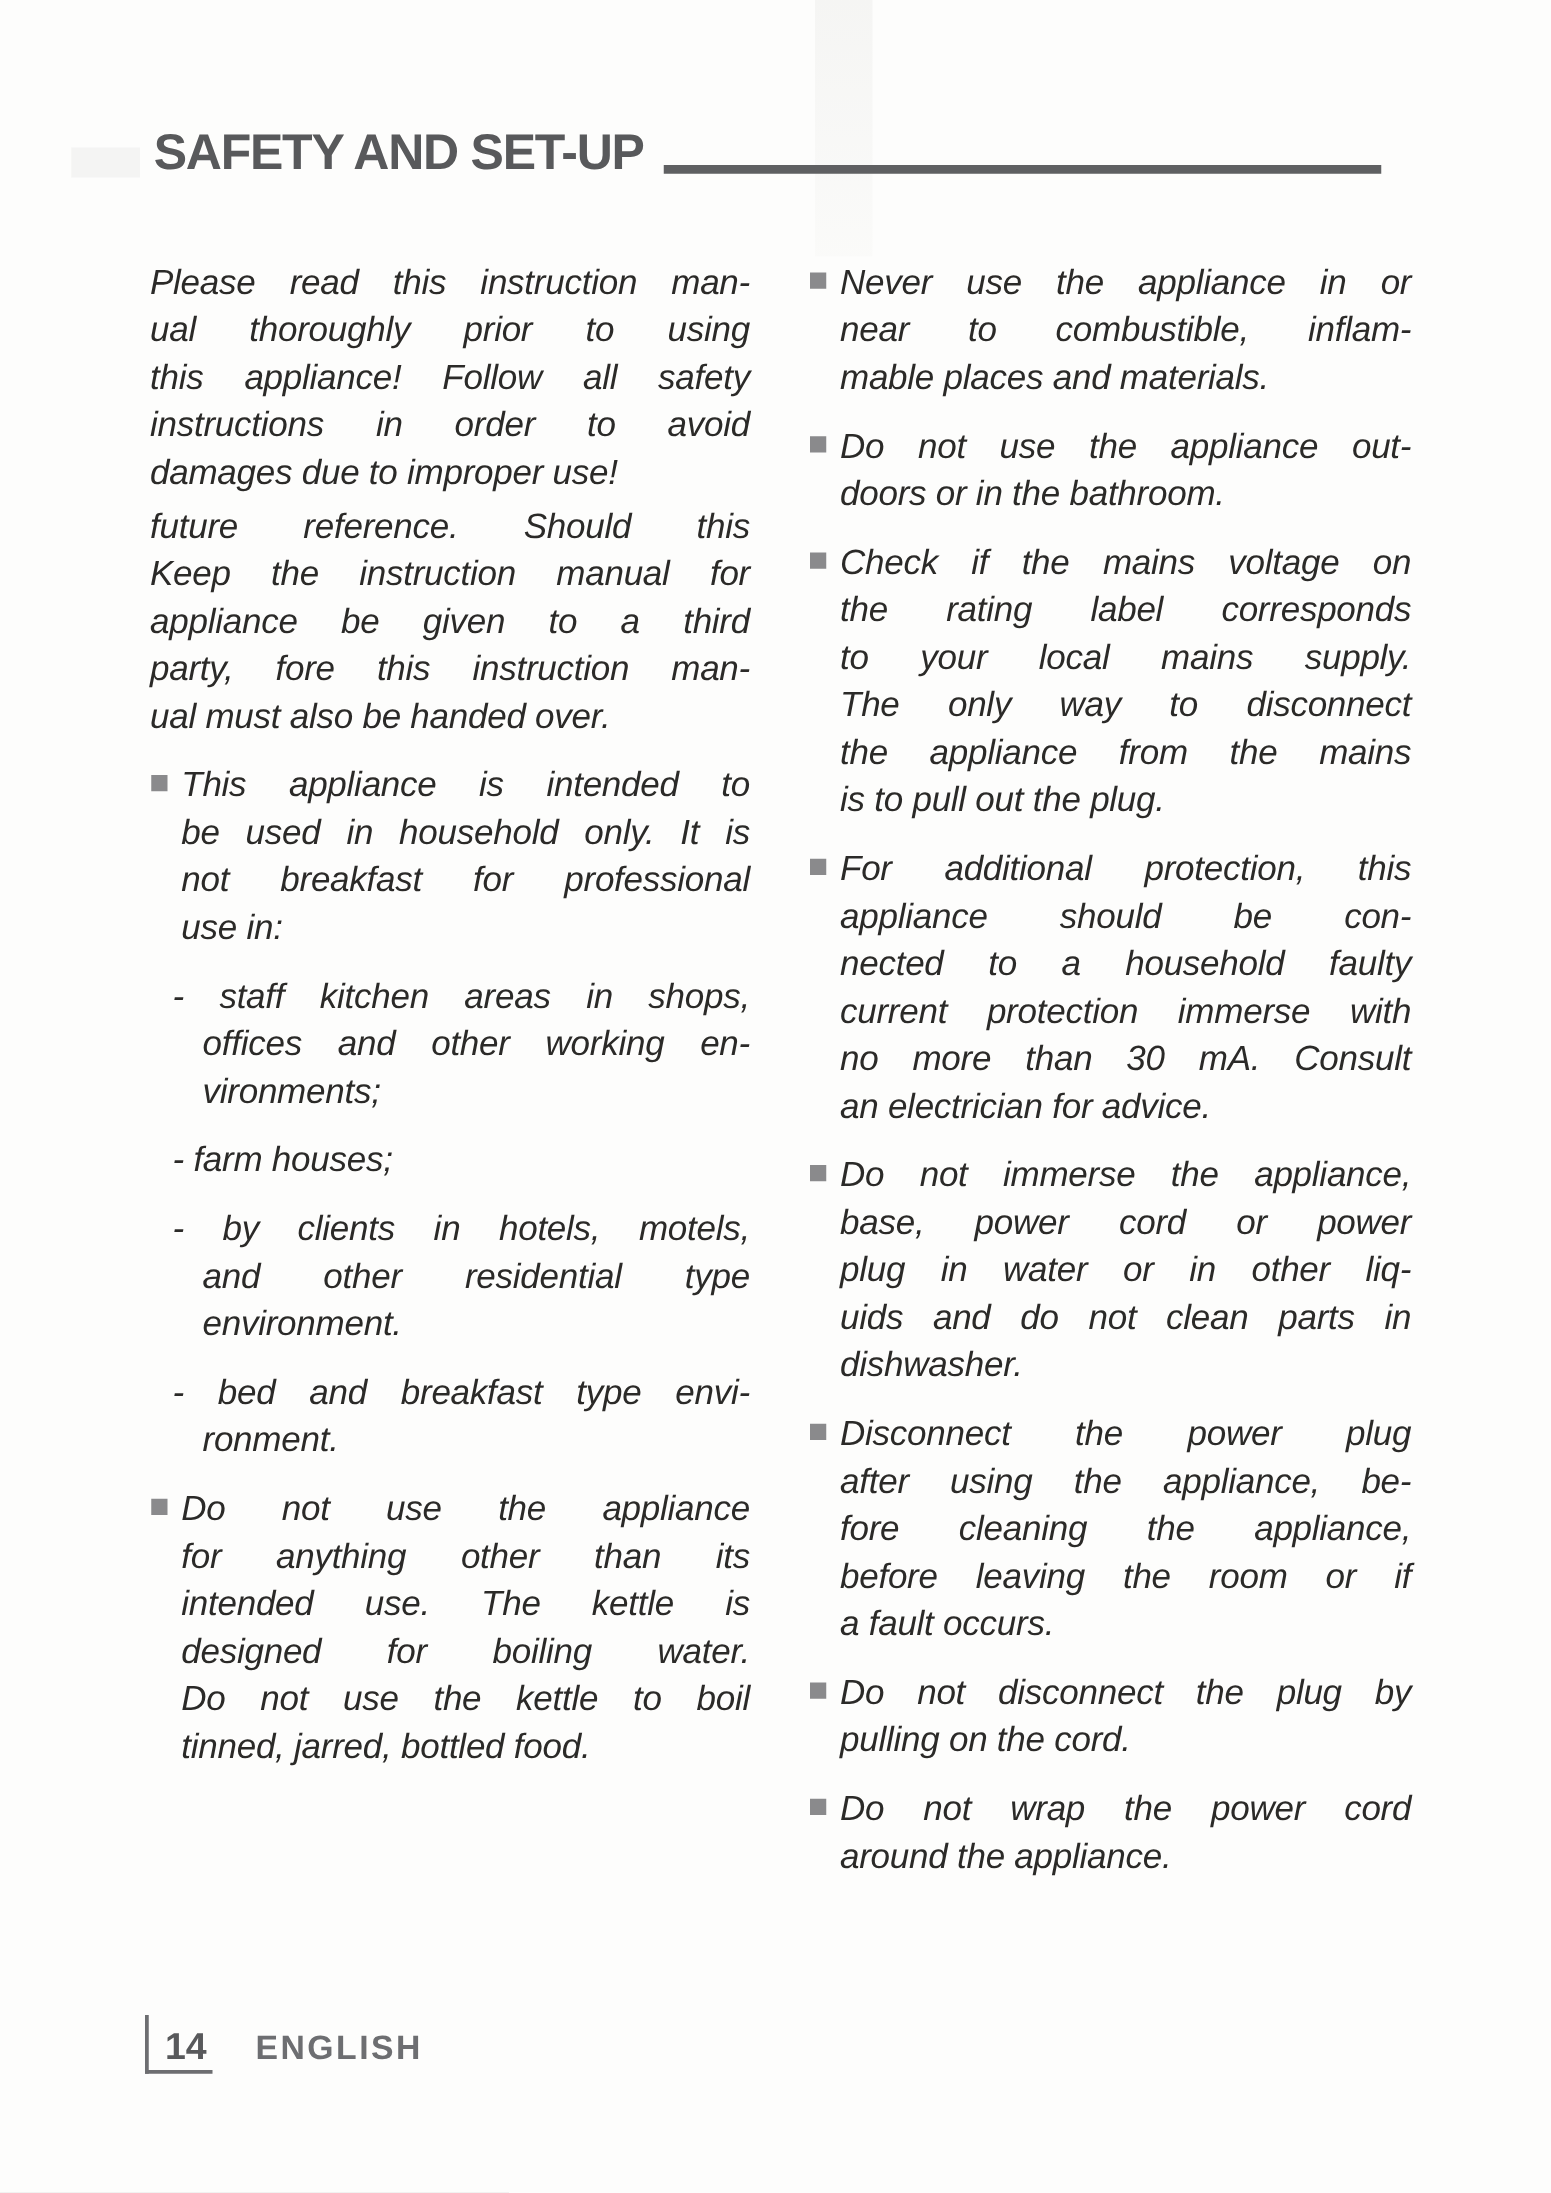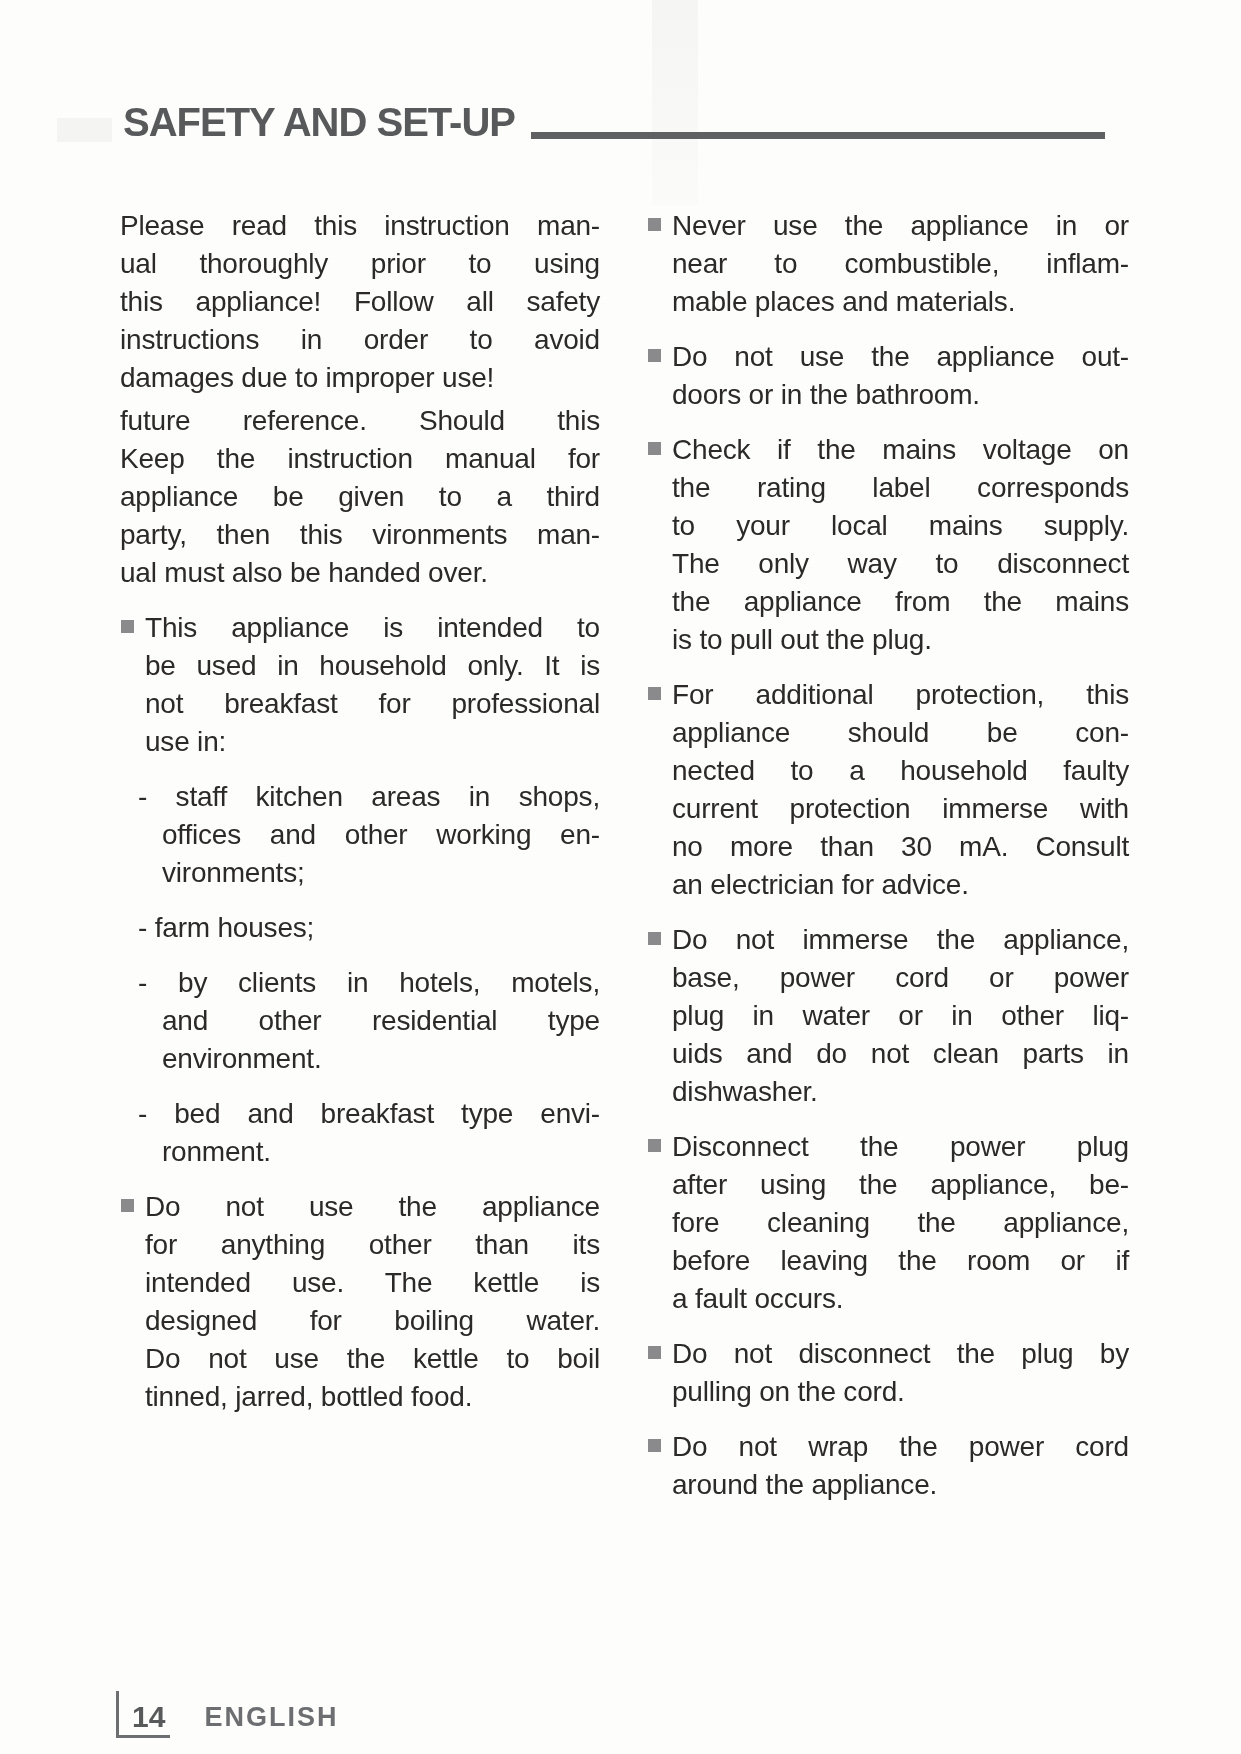--- a/index.html
+++ b/index.html
@@ -23,40 +23,40 @@
     display:flex; align-items:flex-end;
   }
   .title-row h1 {
     margin:0; font-size:40px; font-weight:bold; line-height:1.15;
     letter-spacing:-1px; white-space:nowrap; color:var(--title);
   }
   .title-rule { flex:1; height:7px; background:var(--rule); margin:0 0 6px 16px; }
 
   
   .columns { position:absolute; left:120px; top:207px; width:1009px; display:flex; }
-  .col { width:480px; }
+  .col { width:480px;font-style:italic; }
   .col-right { width:482px; margin-left:47px; }
 
   .block {
     position:relative; margin-bottom:17px;
     color:var(--body); font-size:28px; line-height:38px; letter-spacing:-0.2px;
   }
   .style-plain + .style-plain { margin-top:-12px; }
   .style-bullet { padding-left:25px; }
   .bullet-sq {
     position:absolute; left:1px; top:11px;
     width:13px; height:13px; background:var(--bullet);
   }
   .style-dash { padding-left:42px; }
   .style-dash .ln.first { text-indent:-24px; }
   .ln { min-height:38px; }
   .ln.j { text-align:justify; text-align-last:justify; }
 
   
-  .footer { position:absolute; left:116px; top:1691px; display:flex; align-items:flex-end;justify-content:center; }
+  .footer { position:absolute; left:116px; top:1612px; display:flex; align-items:flex-end;justify-content:center; }
   .page-num-box {
     border-left:3px solid var(--bracket);
     border-bottom:3px solid var(--bracket);
     padding:9px 5px 1px 13px;
   }
   .page-num { font-size:30px; font-weight:bold; color:var(--title); letter-spacing:0; }
   .lang {
     margin-left:34px; padding-bottom:5px;
     font-size:27px; font-weight:bold; letter-spacing:2px; color:var(--footer);
   }
@@ -79,21 +79,21 @@
           <div class="ln j first">Please read this instruction man-</div>
           <div class="ln j">ual thoroughly prior to using</div>
           <div class="ln j">this appliance! Follow all safety</div>
           <div class="ln j">instructions in order to avoid</div>
           <div class="ln">damages due to improper use!</div>
         </div>
         <div class="block style-plain">
           <div class="ln j">future reference. Should this</div>
           <div class="ln j first">Keep the instruction manual for</div>
           <div class="ln j">appliance be given to a third</div>
-          <div class="ln j">party, then this vironments man-</div>
+          <div class="ln j">party, fore this instruction man-</div>
           <div class="ln">ual must also be handed over.</div>
         </div>
         <div class="block style-bullet">
           <span class="bullet-sq"></span>
           <div class="ln j first">This appliance is intended to</div>
           <div class="ln j">be used in household only. It is</div>
           <div class="ln j">not breakfast for professional</div>
           <div class="ln">use in:</div>
         </div>
         <div class="block style-dash">

